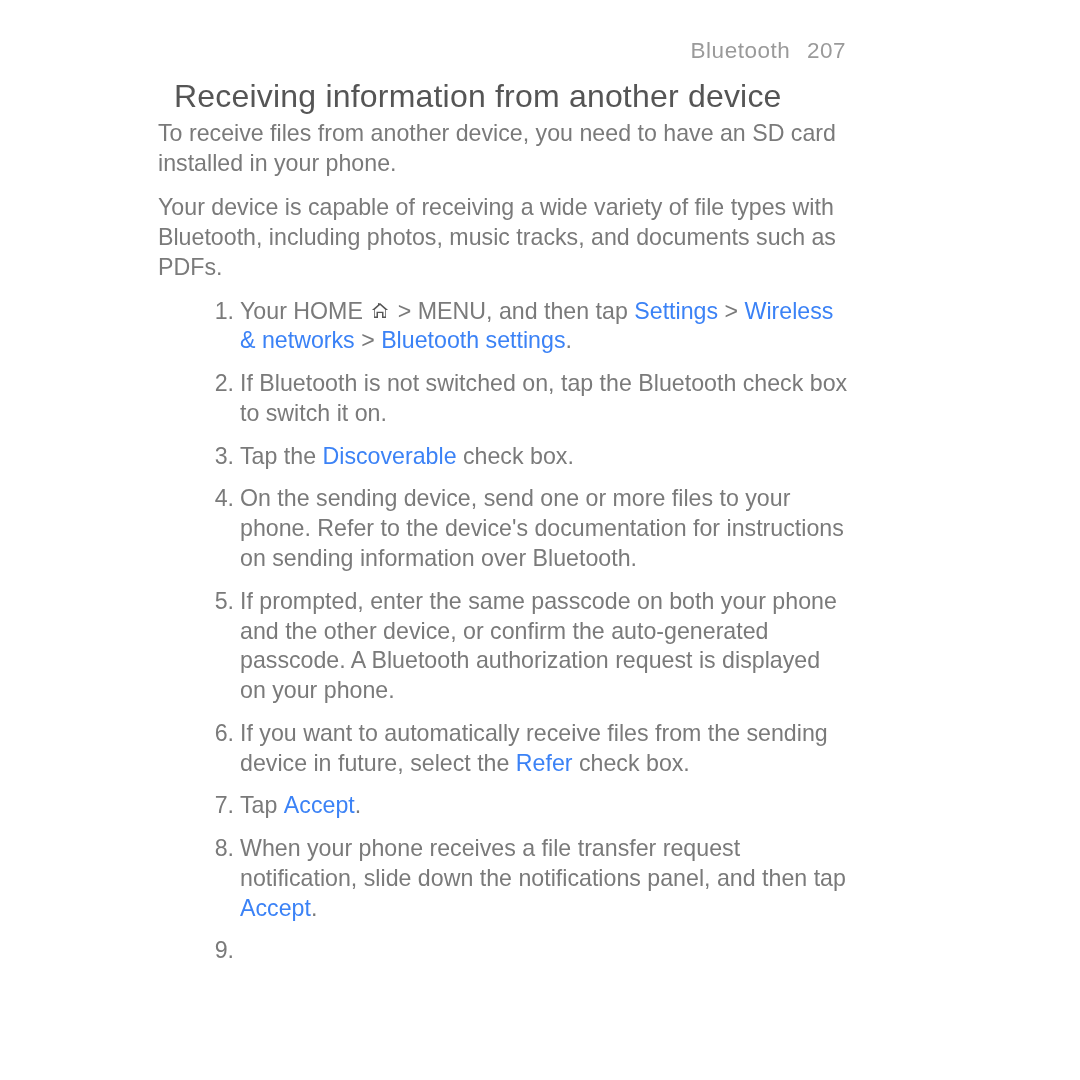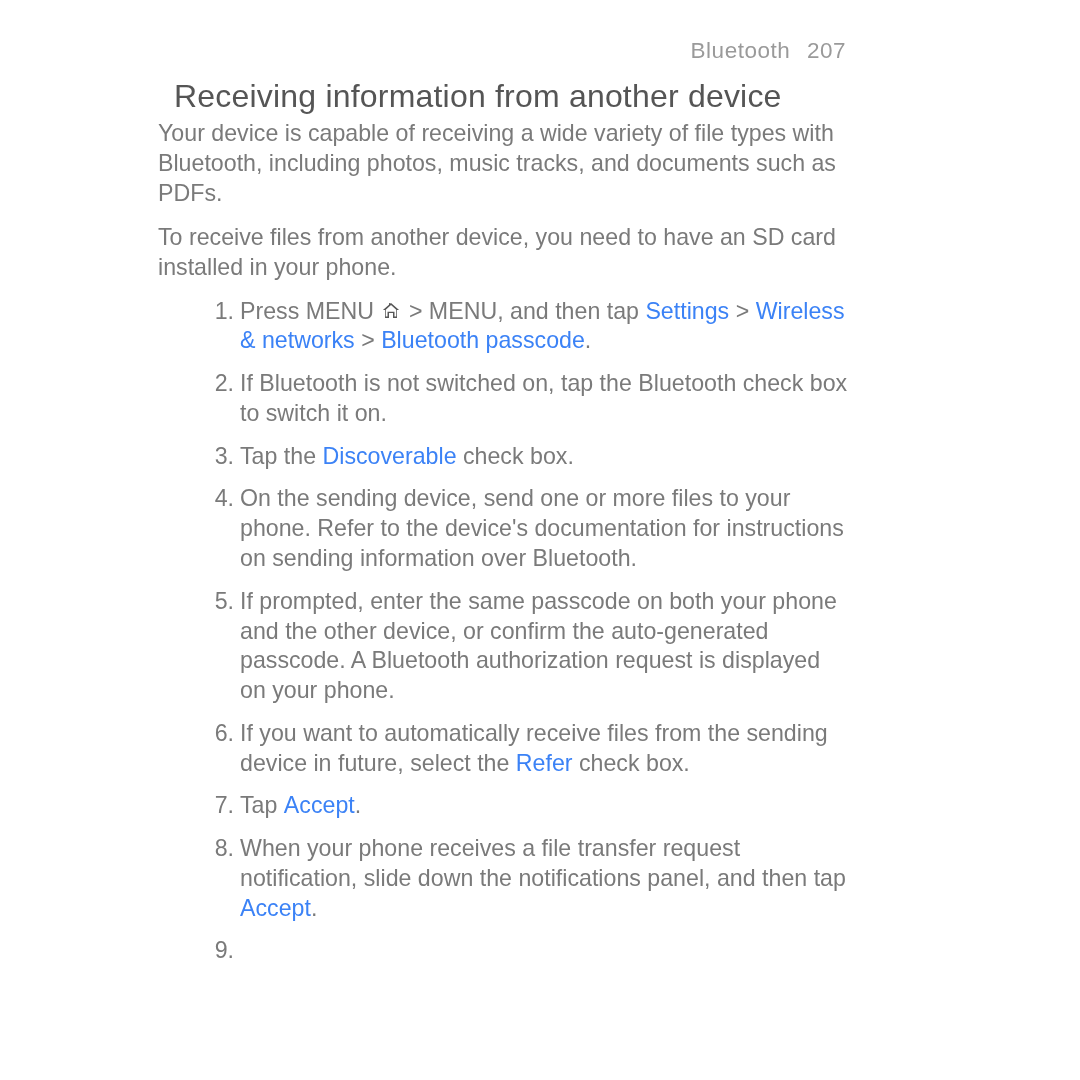--- a/index.html
+++ b/index.html
@@ -80,32 +80,32 @@
 
 <div class="page">
 
   <div class="running-head">
     <span>Bluetooth</span>
     <span class="page-num">207</span>
   </div>
 
   <h2 class="section-title">Receiving information from another device</h2>
 
+  <p class="body">To receive files from another device, you need to have an SD card installed in your phone.</p>
+
   <p class="body">Your device is capable of receiving a wide variety of file types with Bluetooth, including photos, music tracks, and documents such as PDFs.</p>
-
-  <p class="body">To receive files from another device, you need to have an SD card installed in your phone.</p>
 
   <ol class="steps">
 
     <li>
       <span class="num">1.</span>
-      <span>Press MENU </span><svg class="home-icon" viewBox="0 0 24 24" aria-label="home-icon">
+      <span>Your HOME </span><svg class="home-icon" viewBox="0 0 24 24" aria-label="home-icon">
           <path fill="#555" d="M12 3.2 3.2 11h2.3v8.5h4.3v-5.3h4.4v5.3h4.3V11h2.3L12 3.2zm0 2.3 5.7 5.1v7.4h-1.9v-5.3H8.2v5.3H6.3v-7.4L12 5.5z"></path>
           <rect x="9.8" y="3.4" width="1.4" height="2.2" fill="#555"></rect>
-        </svg><span> &gt; MENU, and then tap </span><span class="b">Settings</span><span> &gt; </span><span class="b">Wireless &amp; networks</span><span> &gt; </span><span class="b">Bluetooth passcode</span><span>.</span>
+        </svg><span> &gt; MENU, and then tap </span><span class="b">Settings</span><span> &gt; </span><span class="b">Wireless &amp; networks</span><span> &gt; </span><span class="b">Bluetooth settings</span><span>.</span>
     </li>
 
     <li>
       <span class="num">2.</span>
       <span>If Bluetooth is not switched on, tap the Bluetooth check box to switch it on.</span>
     </li>
 
     <li>
       <span class="num">3.</span>
       <span>Tap the </span><span class="b">Discoverable</span><span> check box.</span>

